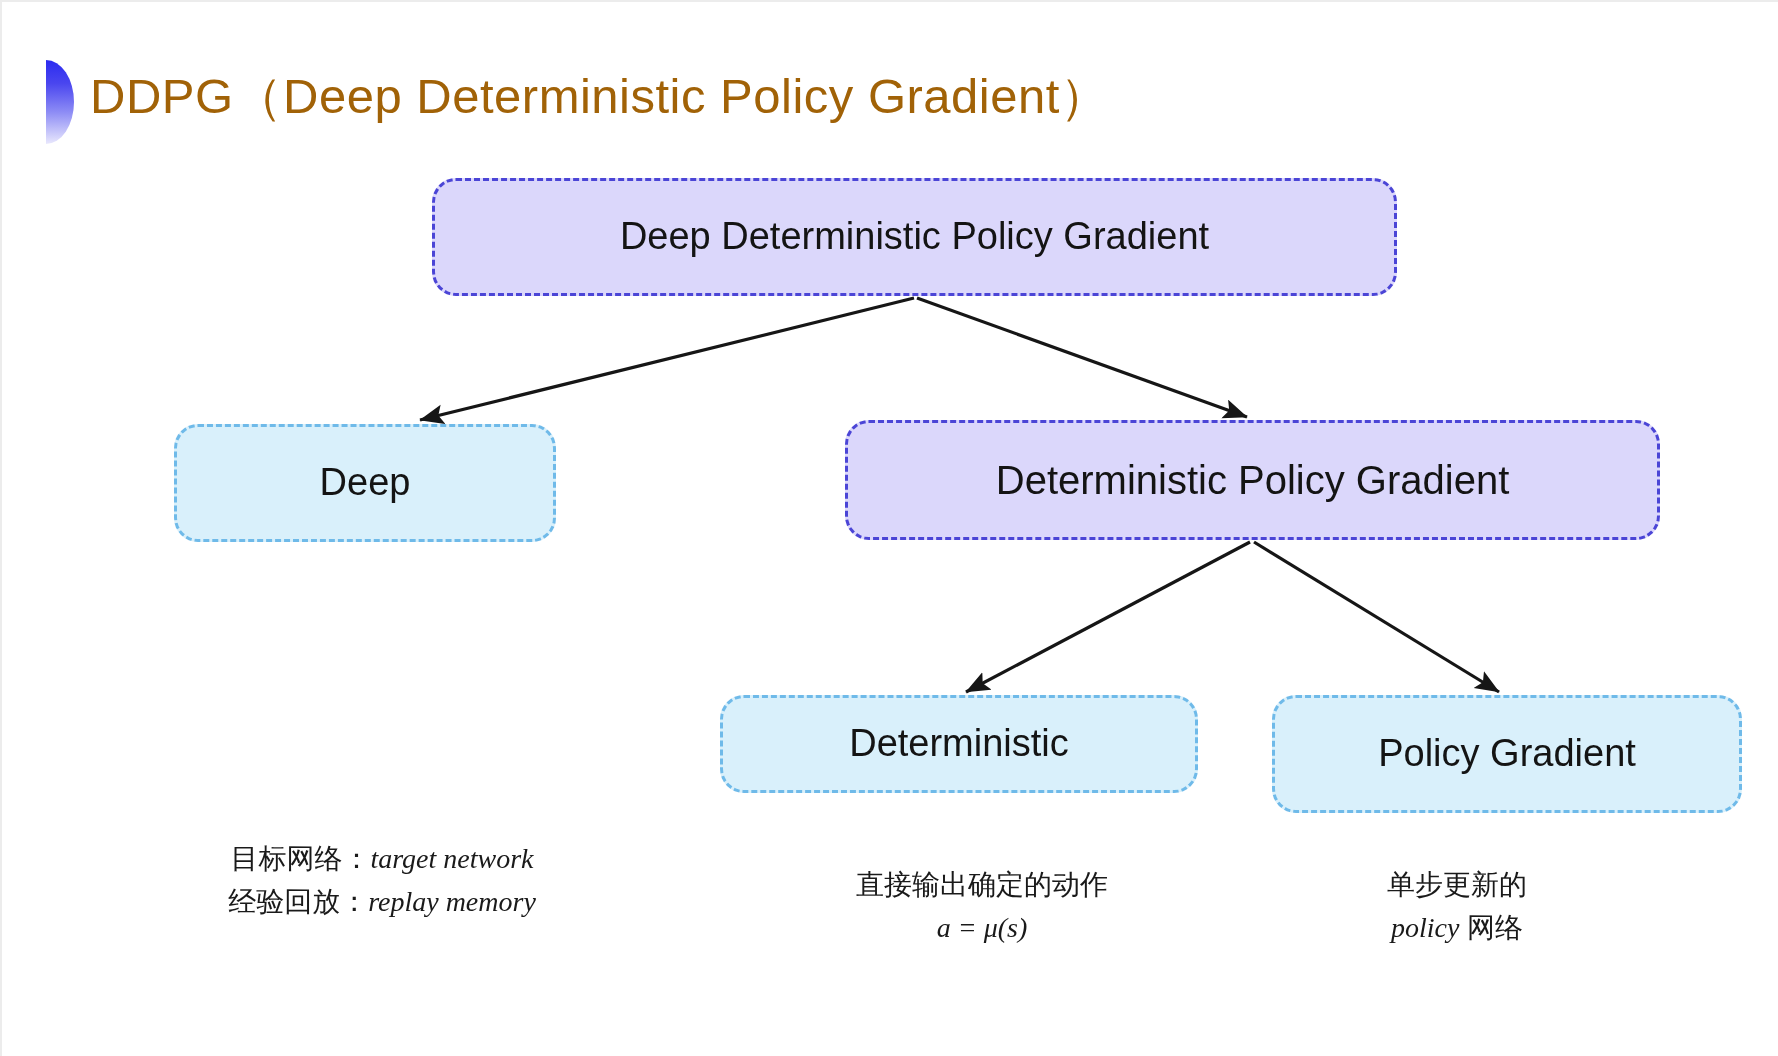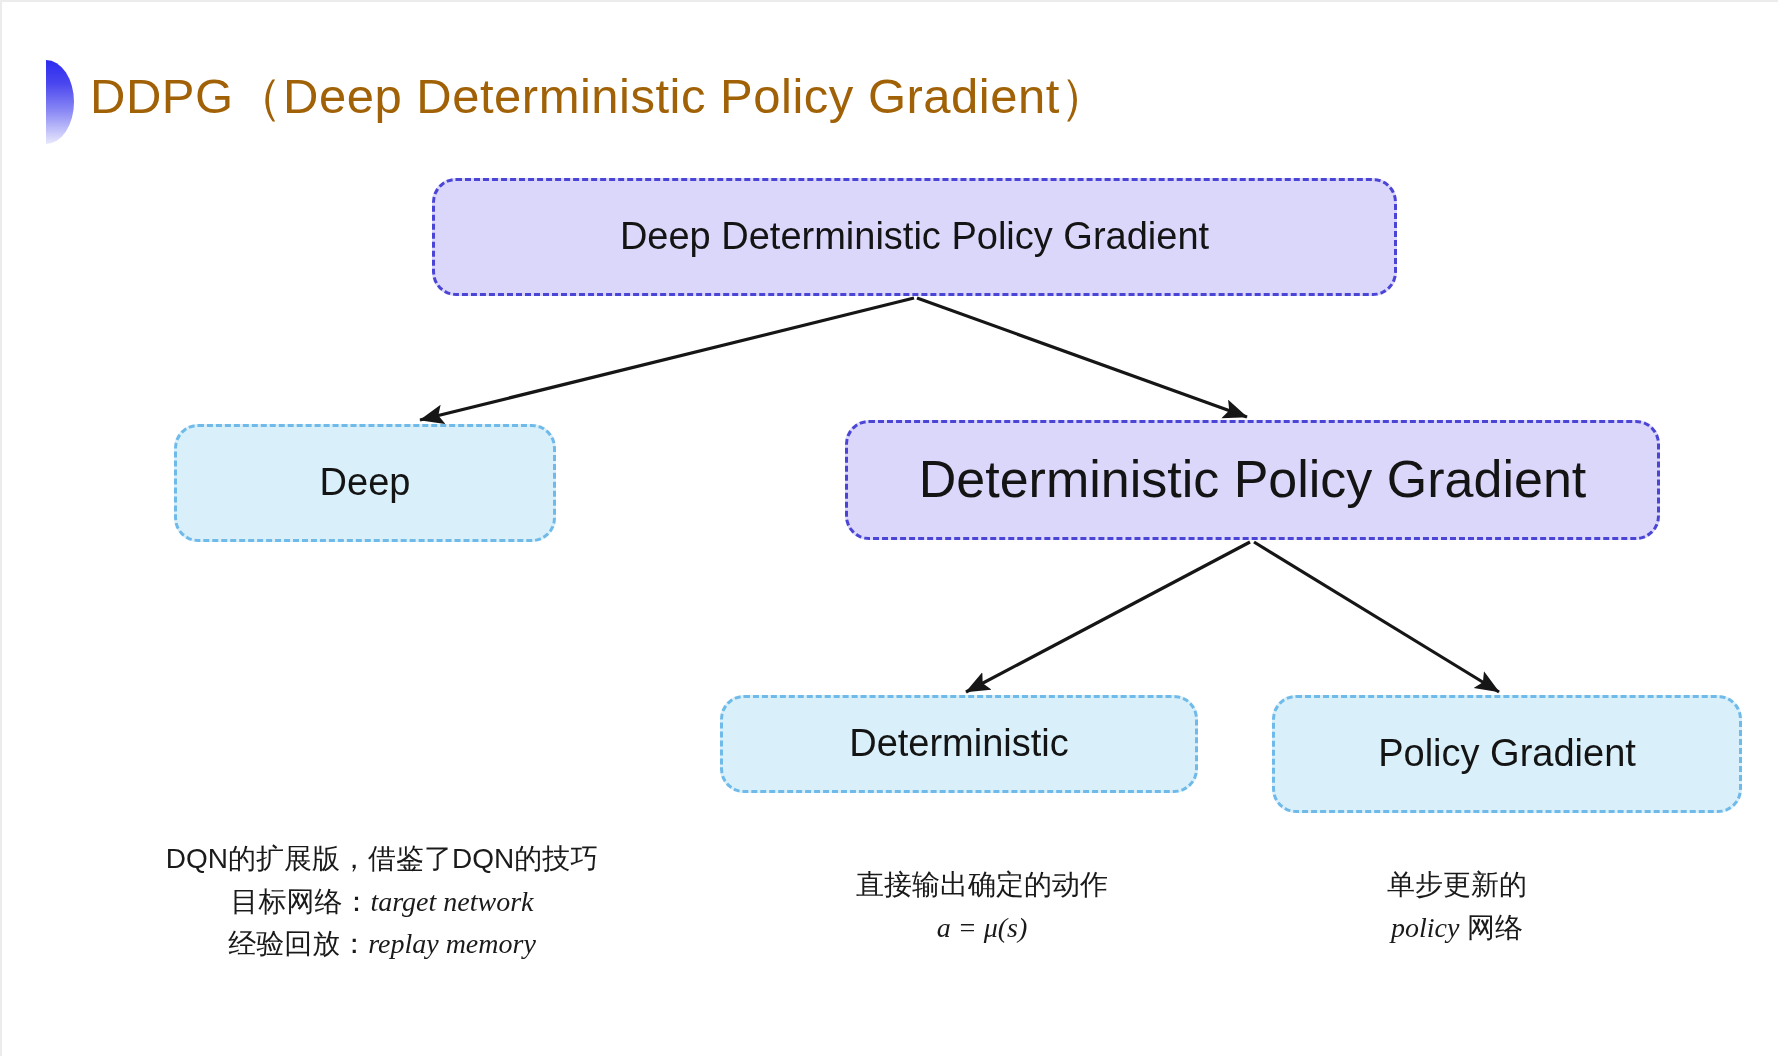--- a/index.html
+++ b/index.html
@@ -83,21 +83,21 @@
     line-height: 1.15;
   }
 
   #node-root   { left: 430px; top: 176px; width: 965px; height: 118px; }
   #node-root .node-label   { font-size: 38px; }
 
   #node-deep   { left: 172px; top: 422px; width: 382px; height: 118px; }
   #node-deep .node-label   { font-size: 38px; }
 
   #node-dpg    { left: 843px; top: 418px; width: 815px; height: 120px; }
-  #node-dpg .node-label    { font-size: 52px; }
+  #node-dpg .node-label    { font-size: 40px; }
 
   #node-det    { left: 718px; top: 693px; width: 478px; height: 98px; }
   #node-det .node-label    { font-size: 38px; }
 
   #node-pg     { left: 1270px; top: 693px; width: 470px; height: 118px; }
   #node-pg .node-label     { font-size: 38px; }
 
   
   .annot {
     position: absolute;
@@ -160,21 +160,20 @@
 
   <div id="node-det" class="node cyan">
     <span class="node-label">Deterministic</span>
   </div>
 
   <div id="node-pg" class="node cyan">
     <span class="node-label">Policy Gradient</span>
   </div>
 
   <div id="annot-deep" class="annot">
-    <span class="line l1">DQN的扩展版，借鉴了DQN的技巧</span>
     <span class="line l2"><span>目标网络：</span><span class="mathital">target network</span></span>
     <span class="line l3"><span>经验回放：</span><span class="mathital">replay memory</span></span>
   </div>
 
   <div id="annot-det" class="annot">
     <span class="line">直接输出确定的动作</span>
     <span class="line mathital">a = μ(s)</span>
   </div>
 
   <div id="annot-pg" class="annot">

